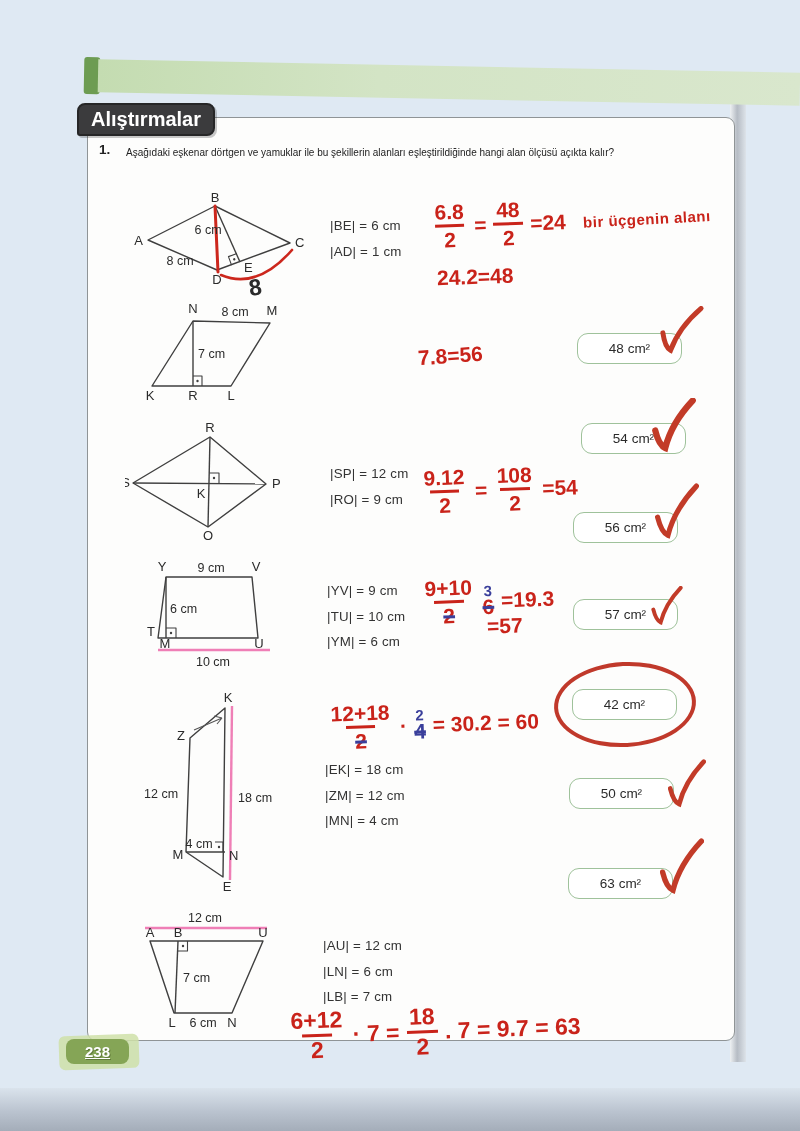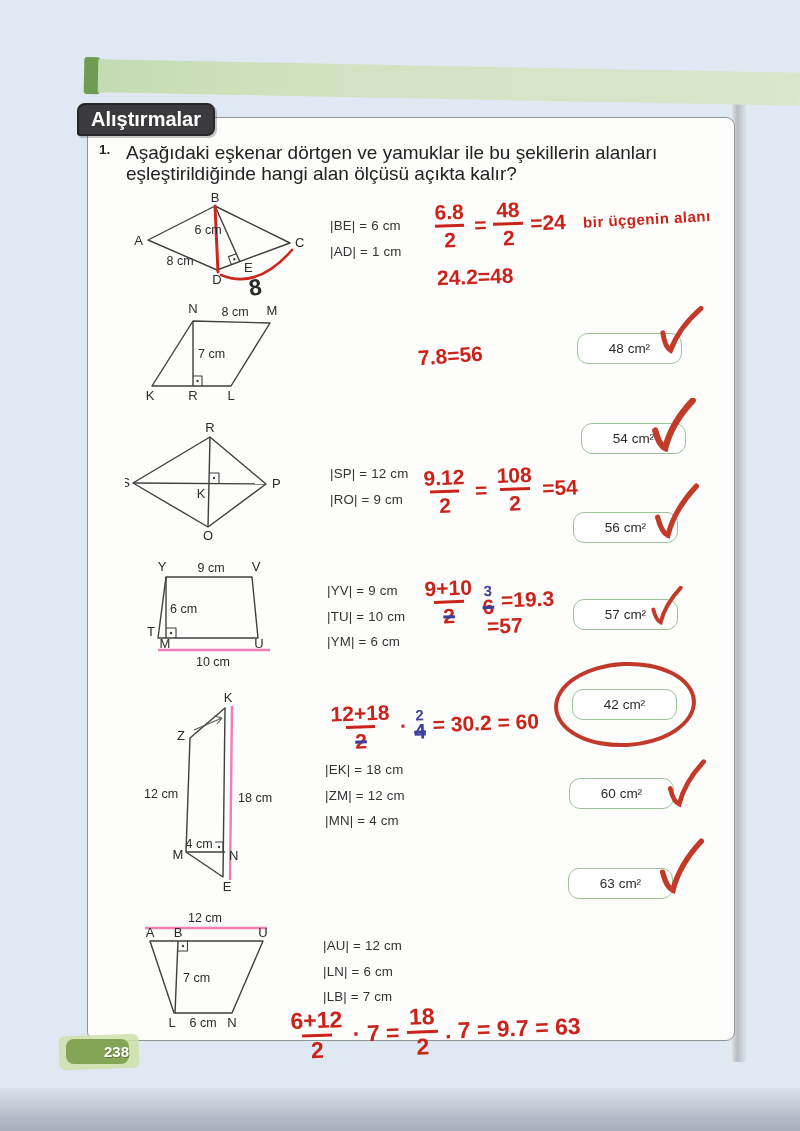--- a/index.html
+++ b/index.html
@@ -21,21 +21,21 @@
 
   
   .panel{left:87px;top:117px;width:646px;height:922px;background:#fdfdfc;
     border:1.6px solid #8f9496;border-radius:9px;}
 
   .tab{left:77px;top:103px;width:134px;height:29px;background:#3b3b3d;border:2px solid #262627;
     border-radius:8px 8px 8px 3px;display:flex;align-items:center;justify-content:center;
     color:#fff;font-weight:bold;font-size:20px;box-shadow:2px 2px 0 rgba(40,40,40,.25);}
 
   .qnum{left:99px;top:142px;font-size:13.5px;font-weight:bold;color:#222;}
-  .qtext{left:126px;top:142px;width:612px;font-size:19px;line-height:21px;color:#222;}
+  .qtext{left:126px;top:142px;width:612px;font-size:10px;line-height:21px;color:#222;}
 
   
   svg text{font-family:"Liberation Sans",sans-serif;fill:#2b2b2b;}
   .vlab{font-size:13px;}
   .mlab{font-size:12.5px;}
   .fig line,.fig path,.fig polygon{stroke:#3f3f3f;stroke-width:1.4;fill:none;stroke-linejoin:round;}
   .fig .thin{stroke-width:1.1;}
   .fig .pink{stroke:#ef7fb6;stroke-width:2.4;}
   .fig .dot{fill:#3f3f3f;stroke:none;}
 
@@ -58,22 +58,22 @@
   .xb{text-decoration:line-through;text-decoration-color:#3a3f9b;text-decoration-thickness:2.5px;}
   .stack{display:inline-flex;flex-direction:column;align-items:center;line-height:.85;}
   .stack .sup{font-size:15px;}
 
   .circle58{left:554px;top:662px;width:134px;height:77px;border:4.5px solid #c0392b;
     border-radius:50%;transform:rotate(-3deg);}
 
   .badge-halo{left:59px;top:1035px;width:80px;height:34px;background:#cfe0a8;border-radius:6px;
     transform:rotate(-2deg);opacity:.85;}
   .badge{left:66px;top:1039px;width:63px;height:25px;background:#85a556;border-radius:8px;
-    display:flex;align-items:center;justify-content:flex-end;color:#fff;font-weight:bold;font-size:15px;
-    text-shadow:1px 1px 0 rgba(60,80,30,.5);}
+    display:flex;align-items:center;justify-content:center;color:#fff;font-weight:bold;font-size:15px;
+    text-shadow:1px 1px 0 rgba(60,80,30,.5);text-decoration:underline;}
 </style>
 </head>
 <body>
 
 <div class="page">
 
   <div class="abs fold-strip"></div>
   <div class="abs bottom-band"></div>
 
   <div class="abs greenbar-wrap">
@@ -218,21 +218,21 @@
   <div class="abs ansbox" style="left:573px;top:512px">
       <span>56 cm²</span>
     </div>
   <div class="abs ansbox" style="left:573px;top:599px">
       <span>57 cm²</span>
     </div>
   <div class="abs ansbox" style="left:572px;top:689px">
       <span>42 cm²</span>
     </div>
   <div class="abs ansbox" style="left:569px;top:778px">
-      <span>60 cm²</span>
+      <span>50 cm²</span>
     </div>
   <div class="abs ansbox" style="left:568px;top:868px">
       <span>63 cm²</span>
     </div>
 
   <svg class="abs" style="left:658px;top:304px;transform:rotate(6deg)" width="46" height="52" viewBox="0 0 34 44">
       <path d="M2,26 Q5,38 10,40 Q15,20 32,2" fill="none" stroke="#c23b28" stroke-width="4.2" stroke-linecap="round"></path>
     </svg>
   <svg class="abs" style="left:650px;top:398px" width="48" height="55" viewBox="0 0 34 44">
       <path d="M2,26 Q5,38 10,40 Q15,20 32,2" fill="none" stroke="#c23b28" stroke-width="5" stroke-linecap="round"></path>

